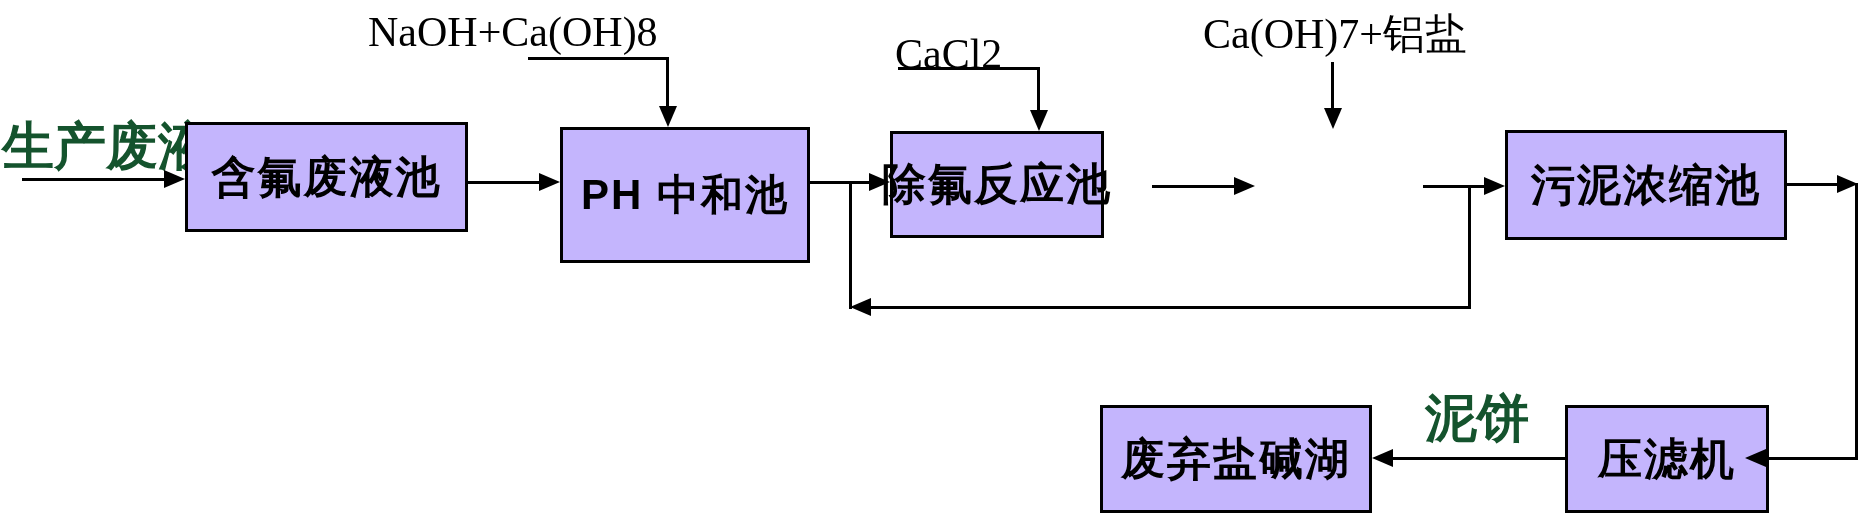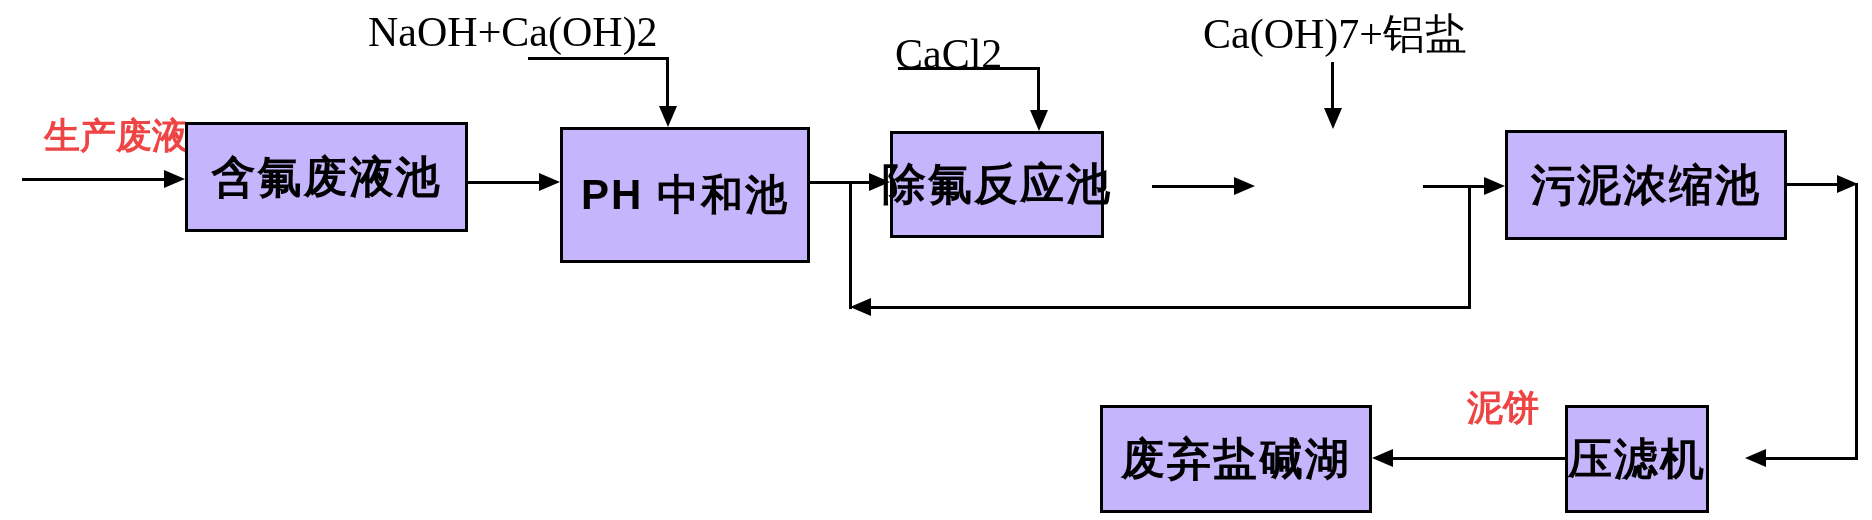--- a/index.html
+++ b/index.html
@@ -25,52 +25,51 @@
   .chem-label{
     position:absolute;
     font-family:"Liberation Serif","DejaVu Serif",serif;
     font-size:42px;
     color:#000;
     white-space:nowrap;
   }
   .cjk-label{
     position:absolute;
     font-weight:bold;
-    font-size:36px;
-    color:#ef4444;
+    font-size:52px;
+    color:#14532d;
     white-space:nowrap;
-    margin-left:42px;
   }
   .hline,.vline{position:absolute;background:#000;}
   .hline{height:3px;}
   .vline{width:3px;}
   .arr{position:absolute;width:0;height:0;}
   .arr-right{border-top:9px solid transparent;border-bottom:9px solid transparent;border-left:21px solid #000;}
   .arr-left{border-top:9px solid transparent;border-bottom:9px solid transparent;border-right:21px solid #000;}
   .arr-down{border-left:9px solid transparent;border-right:9px solid transparent;border-top:21px solid #000;}
 </style>
 </head>
 <body>
 
 <div id="canvas">
 
   <div class="cjk-label" style="left:2px;top:112px;">生产废液</div>
 
-  <div class="chem-label" style="left:368px;top:8px;">NaOH+Ca(OH)2</div>
+  <div class="chem-label" style="left:368px;top:8px;">NaOH+Ca(OH)8</div>
   <div class="chem-label" style="left:895px;top:6px;margin-top:24px;">CaCl2</div>
   <div class="chem-label" style="left:1203px;top:6px;">Ca(OH)7+铝盐</div>
 
   <div class="cjk-label" style="left:1425px;top:384px;">泥饼</div>
 
   <div class="node" style="left:185px;top:122px;width:283px;height:110px;">含氟废液池</div>
   <div class="node" style="left:560px;top:127px;width:250px;height:136px;font-size:42px;">PH 中和池</div>
   <div class="node" style="left:890px;top:131px;width:214px;height:107px;">除氟反应池</div>
   <div class="node" style="left:1505px;top:130px;width:282px;height:110px;">污泥浓缩池</div>
   <div class="node" style="left:1100px;top:405px;width:272px;height:108px;">废弃盐碱湖</div>
-  <div class="node" style="left:1565px;top:405px;width:144px;height:108px;">压滤机</div>
+  <div class="node" style="left:1565px;top:405px;width:204px;height:108px;">压滤机</div>
 
   <div class="hline" style="left:22px;top:178px;width:145px;"></div>
   <div class="arr arr-right" style="left:164px;top:170px;"></div>
 
   <div class="hline" style="left:468px;top:181px;width:74px;"></div>
   <div class="arr arr-right" style="left:539px;top:173px;"></div>
 
   <div class="hline" style="left:810px;top:181px;width:62px;"></div>
   <div class="arr arr-right" style="left:869px;top:173px;"></div>
 

